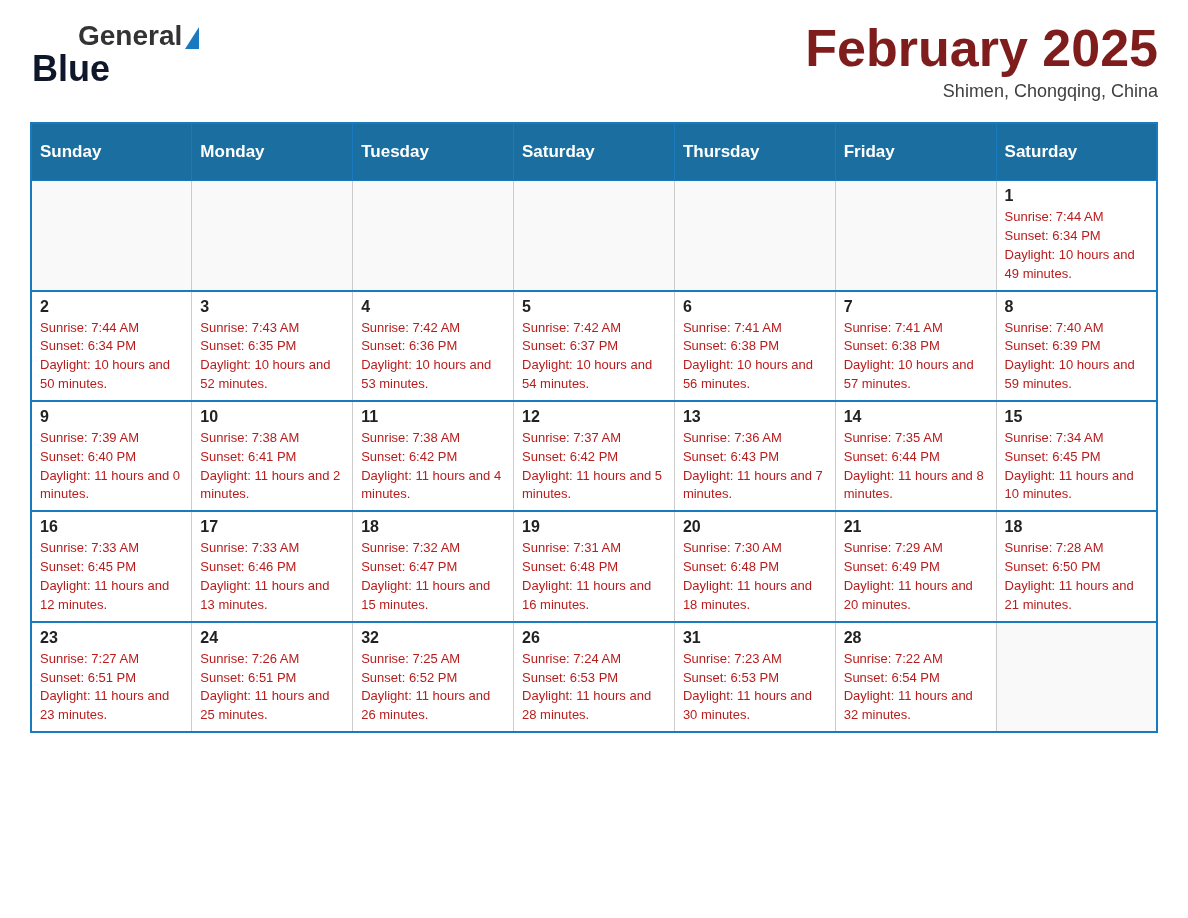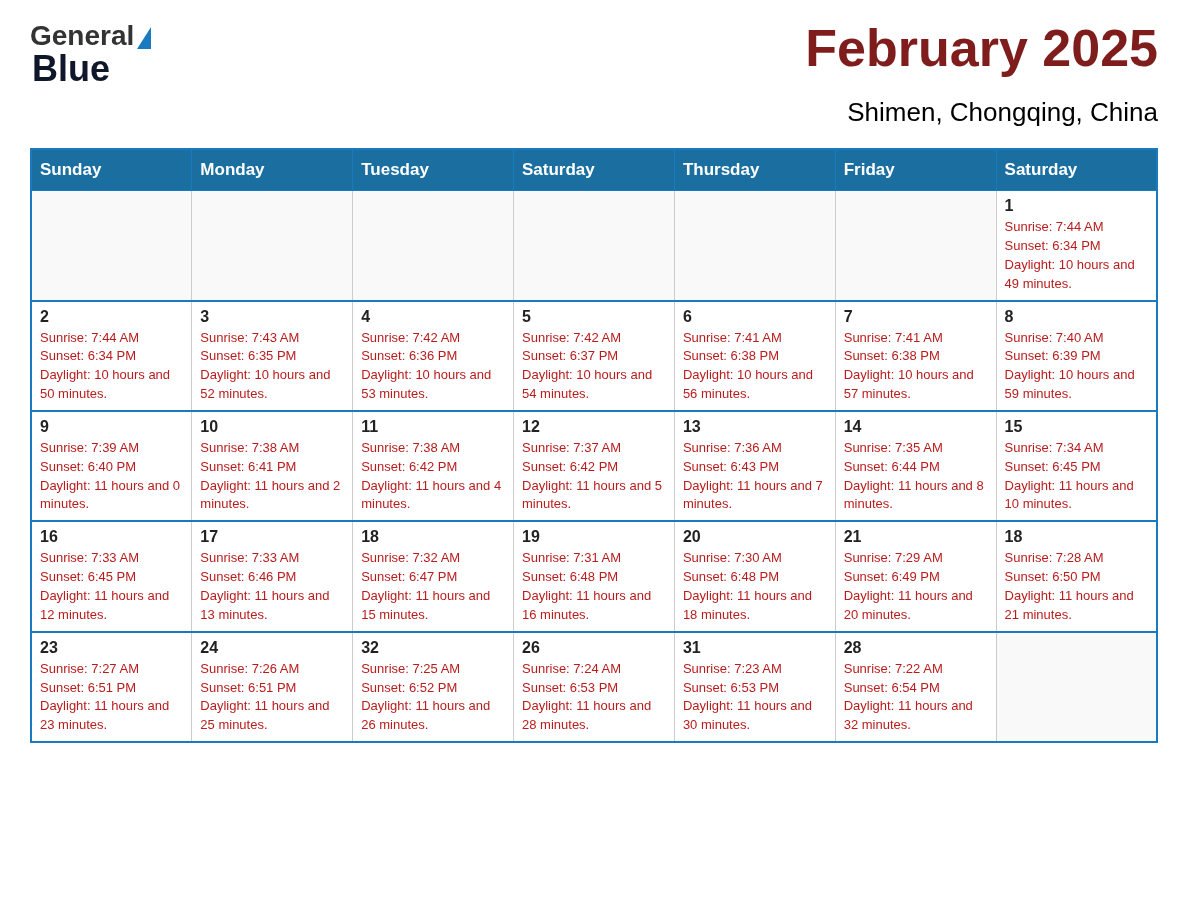--- a/index.html
+++ b/index.html
@@ -17,20 +17,21 @@
       margin-bottom: 20px;
     }
     .logo {
       display: flex;
       flex-direction: column;
       align-items: flex-start;
     }
     .logo-top {
       display: flex;
       align-items: center;
+      margin-left: 48px;
     }
     .logo-general {
       font-size: 28px;
       font-weight: bold;
       color: #333;
     }
     .logo-triangle {
       width: 0;
       height: 0;
       border-left: 14px solid transparent;
@@ -49,35 +50,35 @@
     .title-block {
       text-align: right;
     }
     .month-year {
       font-size: 52px;
       font-weight: bold;
       color: #7f1d1d;
       line-height: 1.1;
     }
     .location {
-      font-size: 26px;
-      color: #000000;
-      margin-top: 20px;
+      font-size: 18px;
+      color: #404040;
+      margin-top: 4px;
     }
     .calendar-table {
       width: 100%;
       border-collapse: collapse;
       border: 2px solid #1a7abf;
     }
     .calendar-table thead tr th {
       background-color: #1a6fa0;
       color: #fff;
       font-size: 17px;
       font-weight: bold;
-      padding: 10px 8px;
+      padding: 18px 8px;
       text-align: left;
       border: 1px solid #1a7abf;
     }
     .calendar-table tbody tr td {
       vertical-align: top;
       border: 1px solid #ccc;
       padding: 6px 8px;
       width: 14.28%;
       min-height: 90px;
       font-size: 13px;

